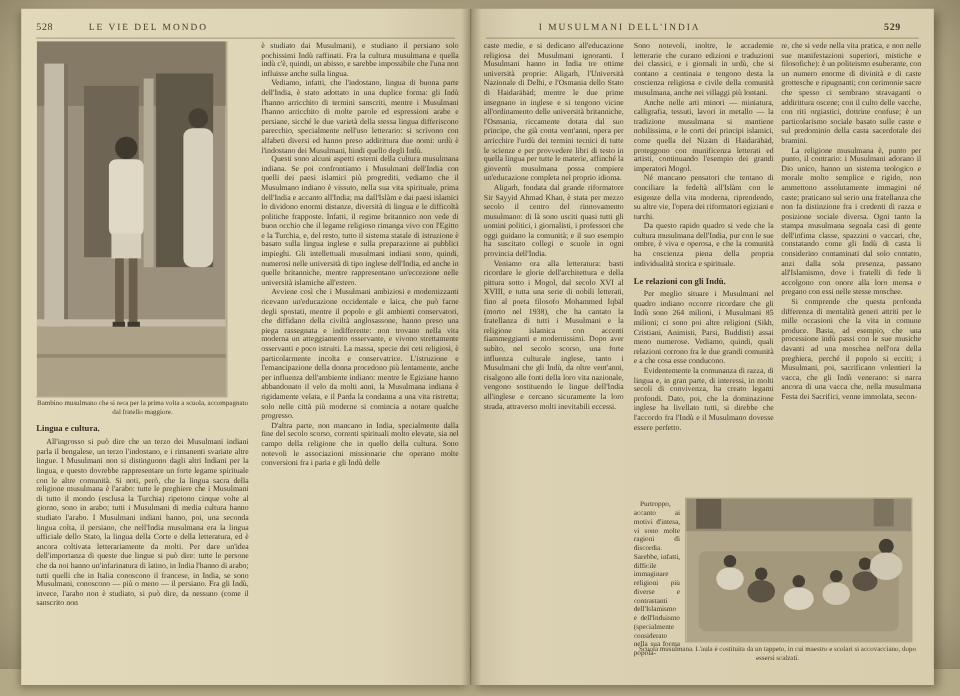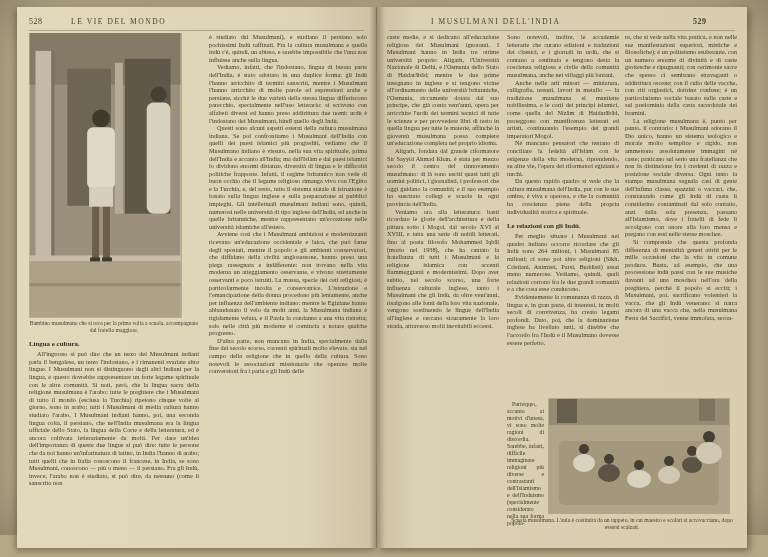--- a/index.html
+++ b/index.html
@@ -32,21 +32,21 @@
     position:absolute;top:7px;left:369px;width:16px;height:541px;
     background:linear-gradient(to right,rgba(70,58,35,0) 0%,rgba(70,58,35,.35) 50%,rgba(70,58,35,0) 100%);
     pointer-events:none;
   }
   .runhead{
     position:absolute;top:10px;left:12px;right:12px;
     display:flex;align-items:baseline;
     font-size:7.5px;letter-spacing:1.6px;color:#45402f;
   }
   .runhead .pageno{width:42px;font-size:8px;letter-spacing:.5px;}
-  .runhead .pageno.right{text-align:left;font-weight:bold;}
+  .runhead .pageno.right{text-align:center;font-weight:bold;}
   .runhead .title{flex:1;text-align:left;}
   .headrule{
     position:absolute;top:23px;left:12px;right:12px;height:1px;
     background:rgba(84,74,50,.35);
   }
   .col{position:absolute;overflow:hidden;}
   .textcol p{
     margin:0;text-indent:8px;
     font-size:6.3px;line-height:7.6px;text-align:justify;
   }

